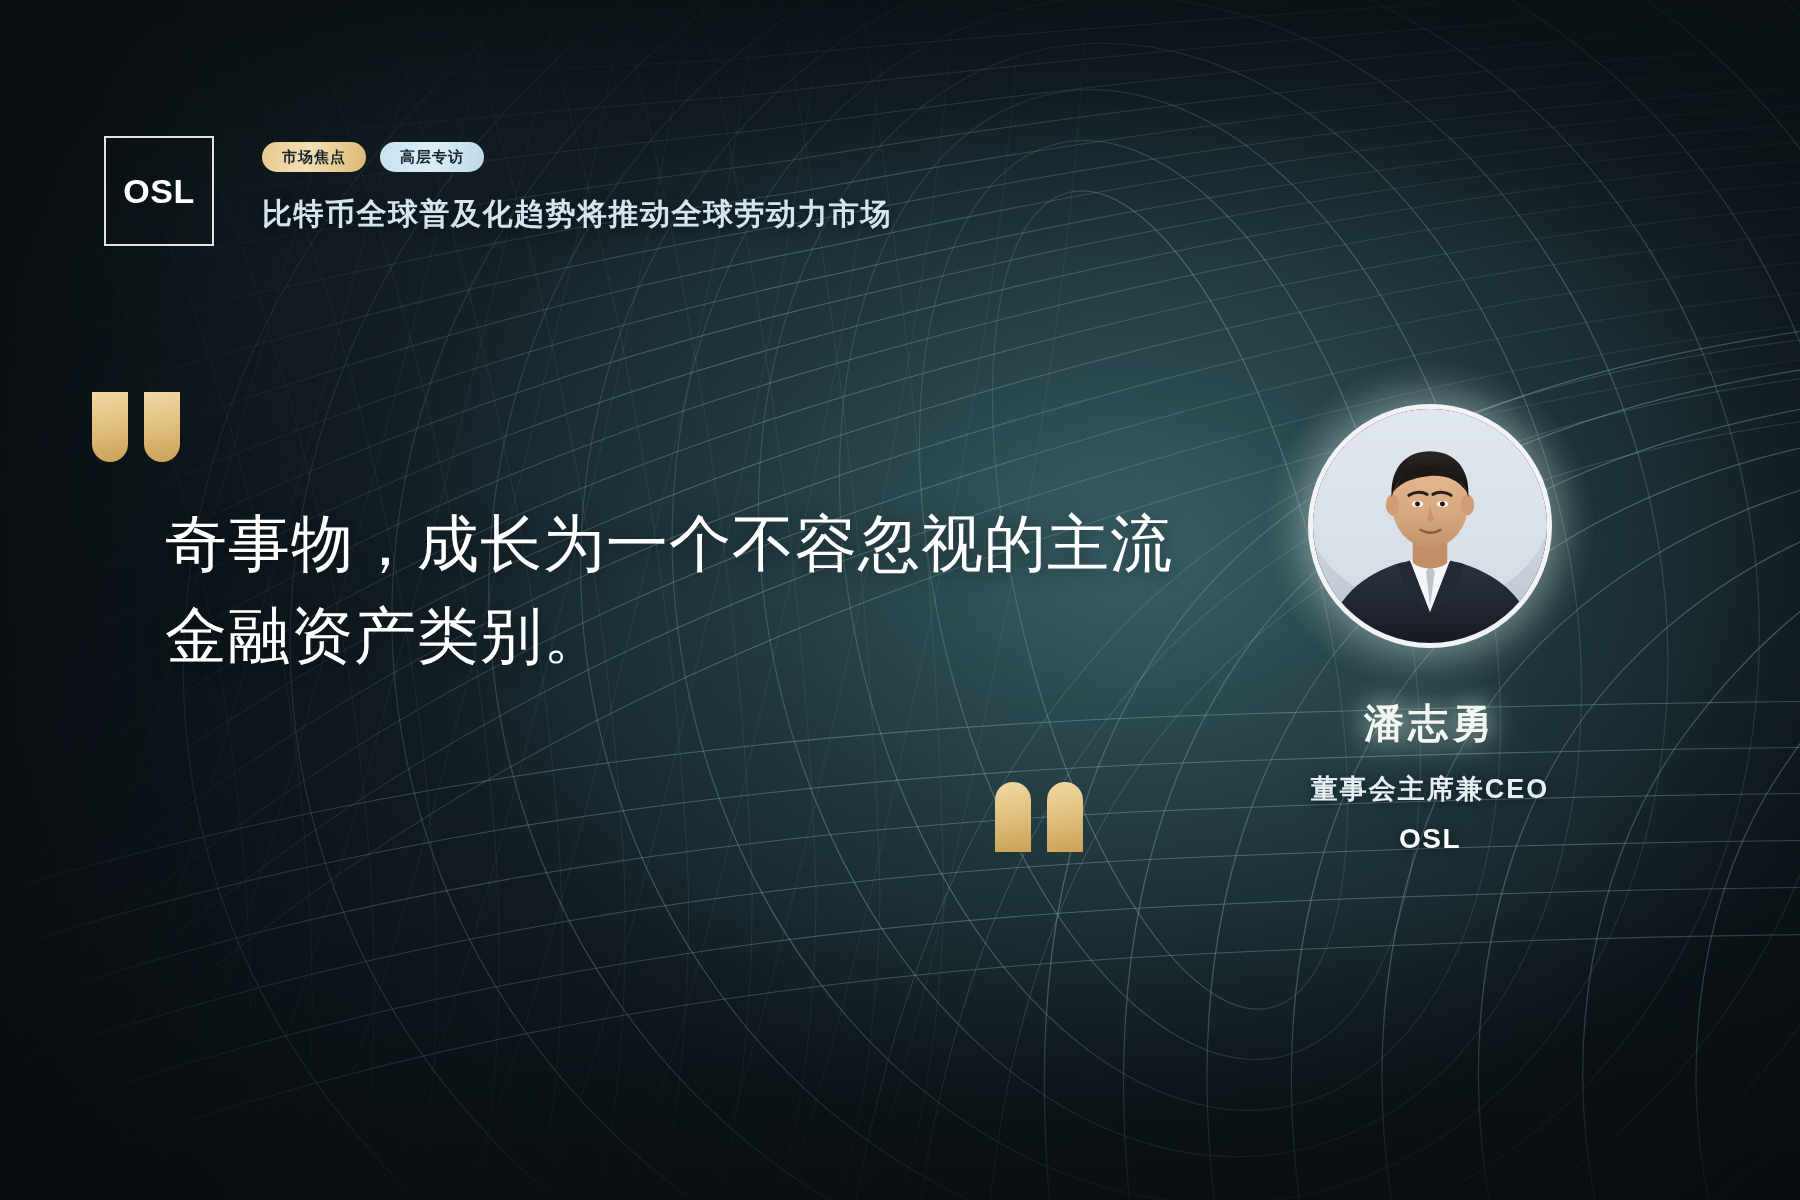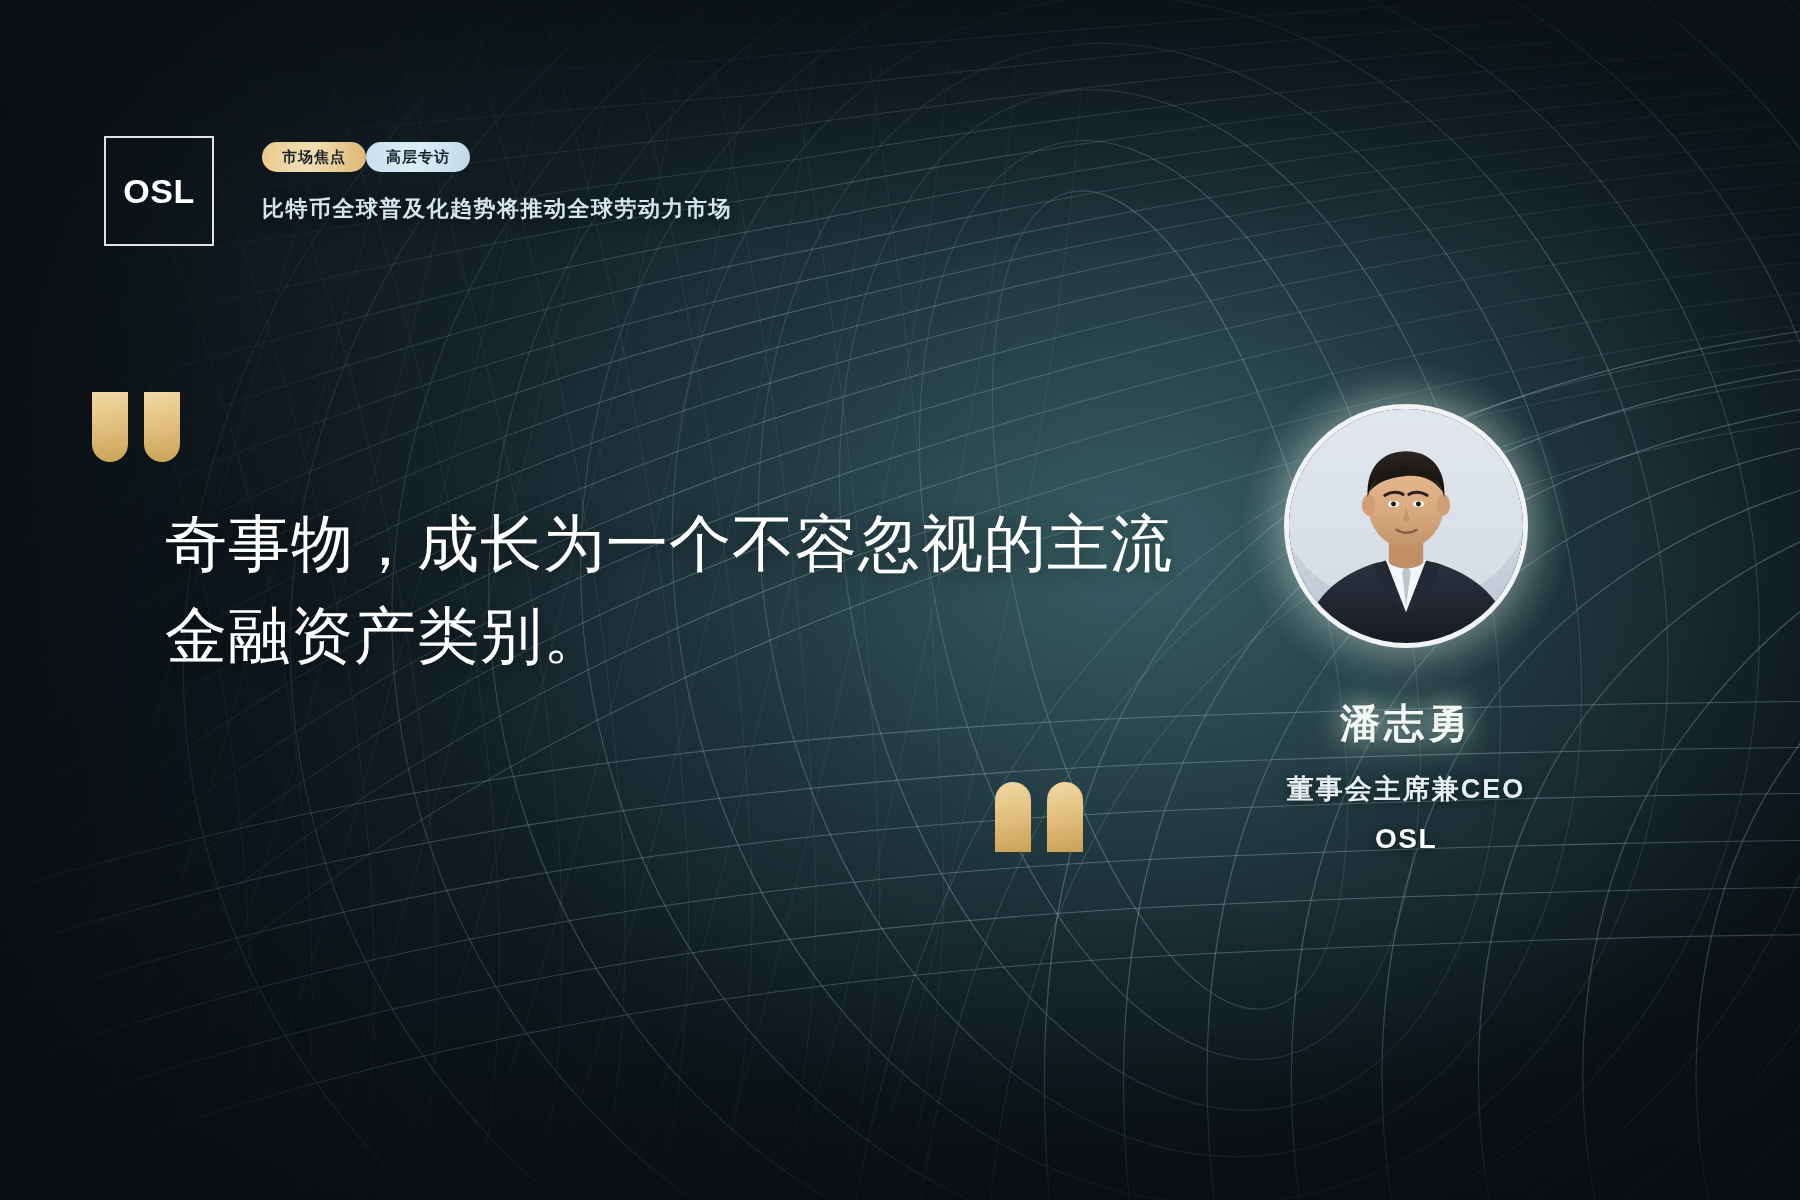--- a/index.html
+++ b/index.html
@@ -54,35 +54,35 @@
     display:flex; align-items:center; justify-content:center;
     flex:0 0 auto;
   }
   .logo-box .logo-text {
     color:#ffffff; font-size:34px; font-weight:700; letter-spacing:0.5px;
     font-family:"Liberation Sans", sans-serif;
   }
 
   .header-right { margin-left:48px; padding-top:6px; }
 
-  .badges { display:flex; align-items:flex-start; }
+  .badges { display:flex; gap:14px; align-items:flex-start; }
   .badge {
     height:30px; padding:0 20px;
     border-radius:16px;
     display:flex; align-items:center; justify-content:center;
     font-size:15px; font-weight:700; letter-spacing:1px;
     color:#17232b;
     white-space:nowrap;
   }
   .badge--gold { background:linear-gradient(100deg,#e8c98e 0%,#f3dfb4 45%,#dcb771 100%); }
   .badge--blue { background:linear-gradient(100deg,#c6e1ef 0%,#dbeef7 50%,#bcd9e9 100%); }
 
   .headline {
     margin-top:22px;
-    font-size:22px; font-weight:700;
+    font-size:30px; font-weight:700;
     color:#d3e6f0;
     letter-spacing:1.5px;
     white-space:nowrap;
     text-shadow:0 2px 12px rgba(0,0,0,0.55);
   }
 
   
   .quote-open {
     position:absolute; left:92px; top:392px; z-index:6;
     display:flex; gap:16px;
@@ -106,21 +106,21 @@
     font-size:62px;
     line-height:92px;
     font-weight:400;
     color:#ffffff;
     letter-spacing:1px;
     white-space:nowrap;
     text-shadow:0 3px 20px rgba(0,0,0,0.5);
   }
 
   
-  .person { position:absolute; left:1156px; top:404px; width:500px; z-index:7; text-align:center; }
+  .person { position:absolute; left:1180px; top:404px; width:500px; z-index:7; text-align:center; }
 
   .avatar-wrap {
     position:relative;
     width:244px; height:244px;
     margin:0 auto;
   }
   .avatar-glow {
     position:absolute; left:-42px; top:-42px; width:328px; height:328px;
     border-radius:50%;
     background:radial-gradient(circle, rgba(222,236,228,0.30) 0%, rgba(190,214,200,0.14) 48%, rgba(150,185,175,0) 72%);

